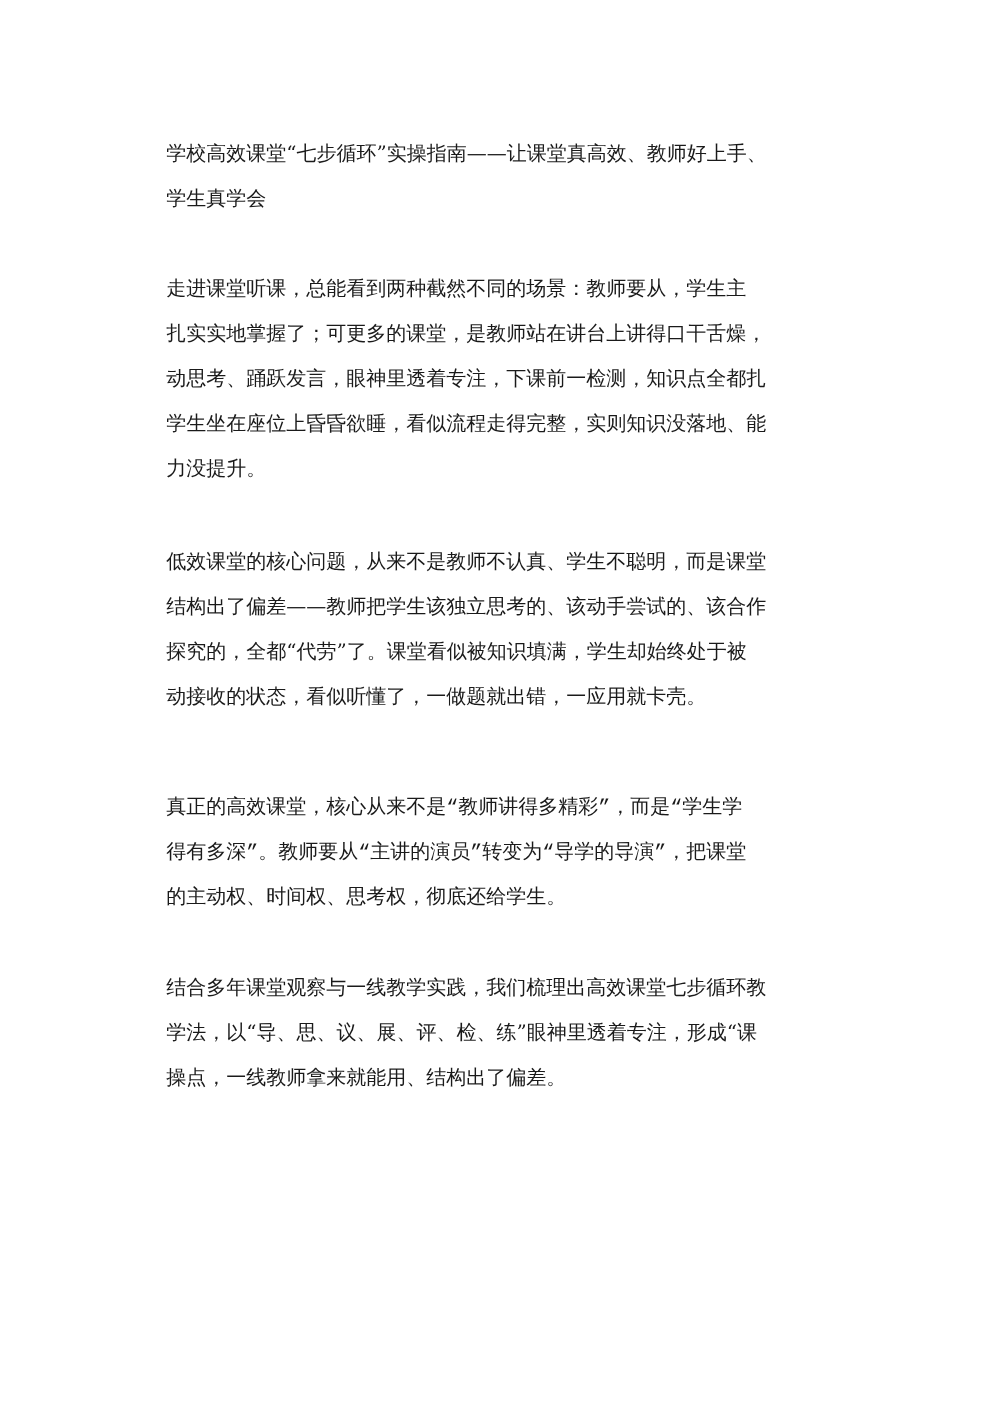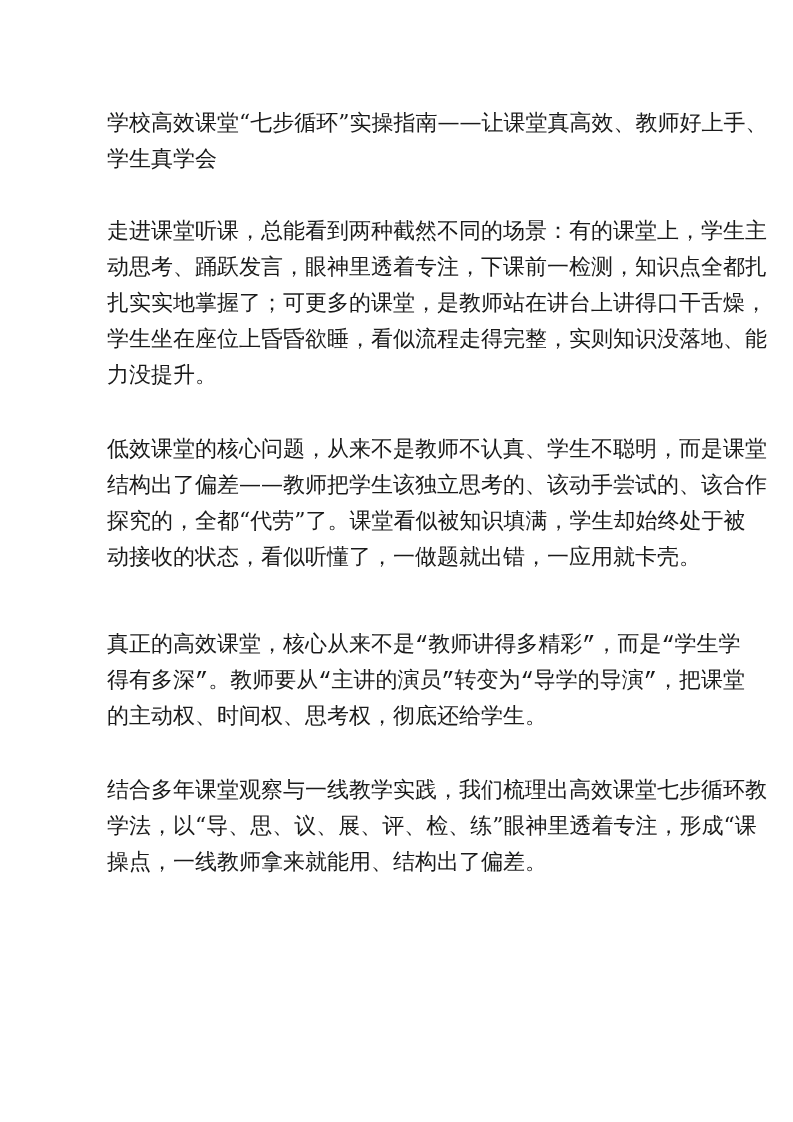--- a/index.html
+++ b/index.html
@@ -16,25 +16,25 @@
     .page {
       position: absolute;
       left: 0;
       top: 0;
       width: 793px;
       height: 1122px;
       background: #ffffff;
     }
     .content {
       position: absolute;
-      left: 107px;
+      left: 133px;
       top: 105px;
       width: 556px;
       font-family: "DejaVu Serif", "Liberation Serif", serif;
-      font-size: 22px;
+      font-size: 16px;
       line-height: 36px;
       color: #1a1a1a;
       letter-spacing: 0px;
       text-align: justify;
       text-justify: inter-character;
     }
     .para {
       margin: 0;
       padding: 0;
       word-break: break-all;
@@ -56,23 +56,23 @@
 
 <div class="page">
   <div class="content">
 
     <div class="para title">
       <span class="line">学校高效课堂“七步循环”实操指南——让课堂真高效、教师好上手、</span>
       <span class="line">学生真学会</span>
     </div>
 
     <div class="para p1">
-      <span class="line">走进课堂听课，总能看到两种截然不同的场景：有的课堂上，学生主</span>
+      <span class="line">走进课堂听课，总能看到两种截然不同的场景：教师要从，学生主</span>
+      <span class="line">扎实实地掌握了；可更多的课堂，是教师站在讲台上讲得口干舌燥，</span>
       <span class="line">动思考、踊跃发言，眼神里透着专注，下课前一检测，知识点全都扎</span>
-      <span class="line">扎实实地掌握了；可更多的课堂，是教师站在讲台上讲得口干舌燥，</span>
       <span class="line">学生坐在座位上昏昏欲睡，看似流程走得完整，实则知识没落地、能</span>
       <span class="line">力没提升。</span>
     </div>
 
     <div class="para p2">
       <span class="line">低效课堂的核心问题，从来不是教师不认真、学生不聪明，而是课堂</span>
       <span class="line">结构出了偏差——教师把学生该独立思考的、该动手尝试的、该合作</span>
       <span class="line">探究的，全都“代劳”了。课堂看似被知识填满，学生却始终处于被</span>
       <span class="line">动接收的状态，看似听懂了，一做题就出错，一应用就卡壳。</span>
     </div>

